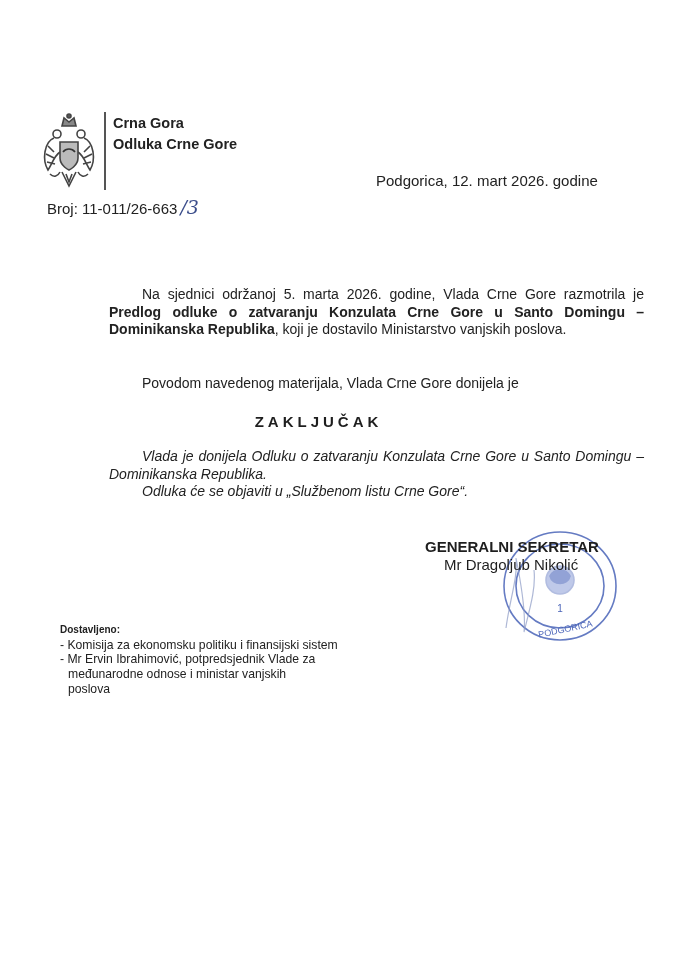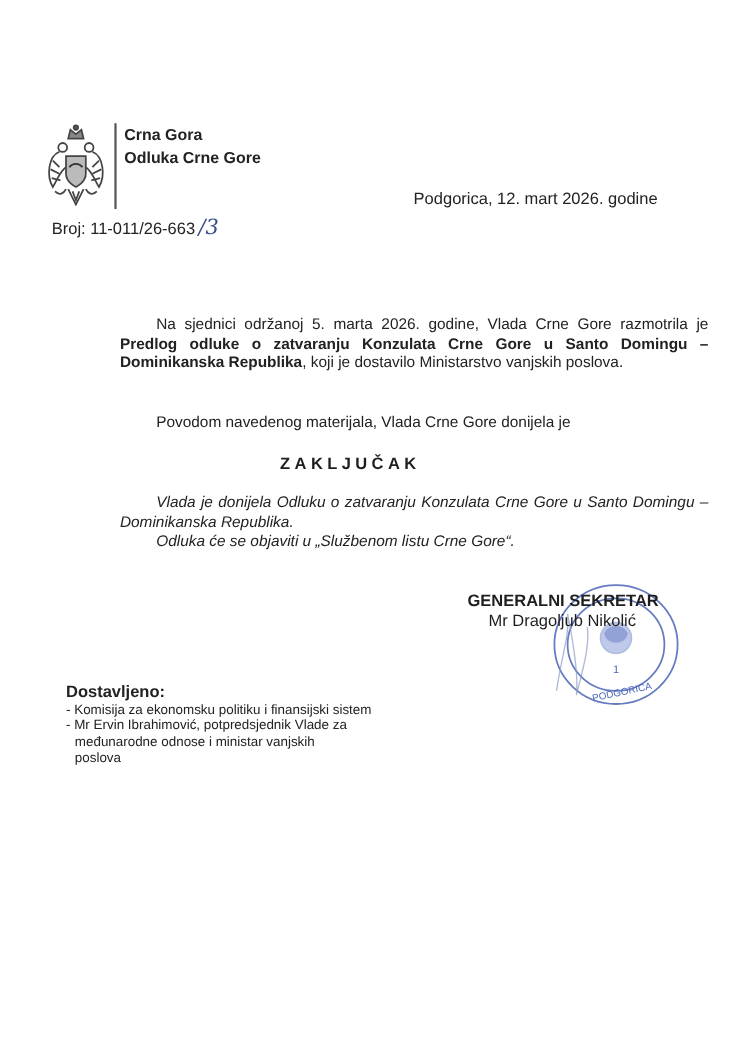--- a/index.html
+++ b/index.html
@@ -19,21 +19,21 @@
     .ref-number .hand { font-family: "DejaVu Serif", serif; color: #3a4c8a; font-size: 19px; font-style: italic; margin-left: 3px; }
     .date-line { left: 376px; top: 172px; font-size: 15px; color: #222; }
     .body-block { left: 81px; width: 535px; font-size: 14px; line-height: 17.5px; text-align: justify; color: #222; margin-left: 28px; }
     .indent { text-indent: 33px; }
     .bold { font-weight: bold; }
     .zak { left: 0; width: 637px; top: 413px; text-align: center; font-weight: bold; font-size: 15px; letter-spacing: 4px; }
     .sign-title { left: 425px; top: 538px; font-weight: bold; font-size: 15px; }
     .sign-name { left: 444px; top: 556px; font-weight: normal; font-size: 15px; }
     .stamp { left: 496px; top: 528px; width: 124px; height: 118px; }
     .dost { left: 60px; top: 623px; font-size: 12.2px; line-height: 14.7px; color: #222; }
-    .dost .title { font-weight: bold; font-size: 15px; }
+    .dost .title { font-weight: bold; font-size: 10px; }
     .dost .item { padding-left: 8px; text-indent: -8px; }
   </style>
 </head>
 <body>
 
 <div class="abs header-logo">
   <svg width="58" height="80" viewBox="0 0 58 80">
     <g fill="none" stroke="#444" stroke-width="1.6">
 
       <path d="M22 14 L24 6 L29 10 L34 6 L36 14 Z" fill="#888"></path>

